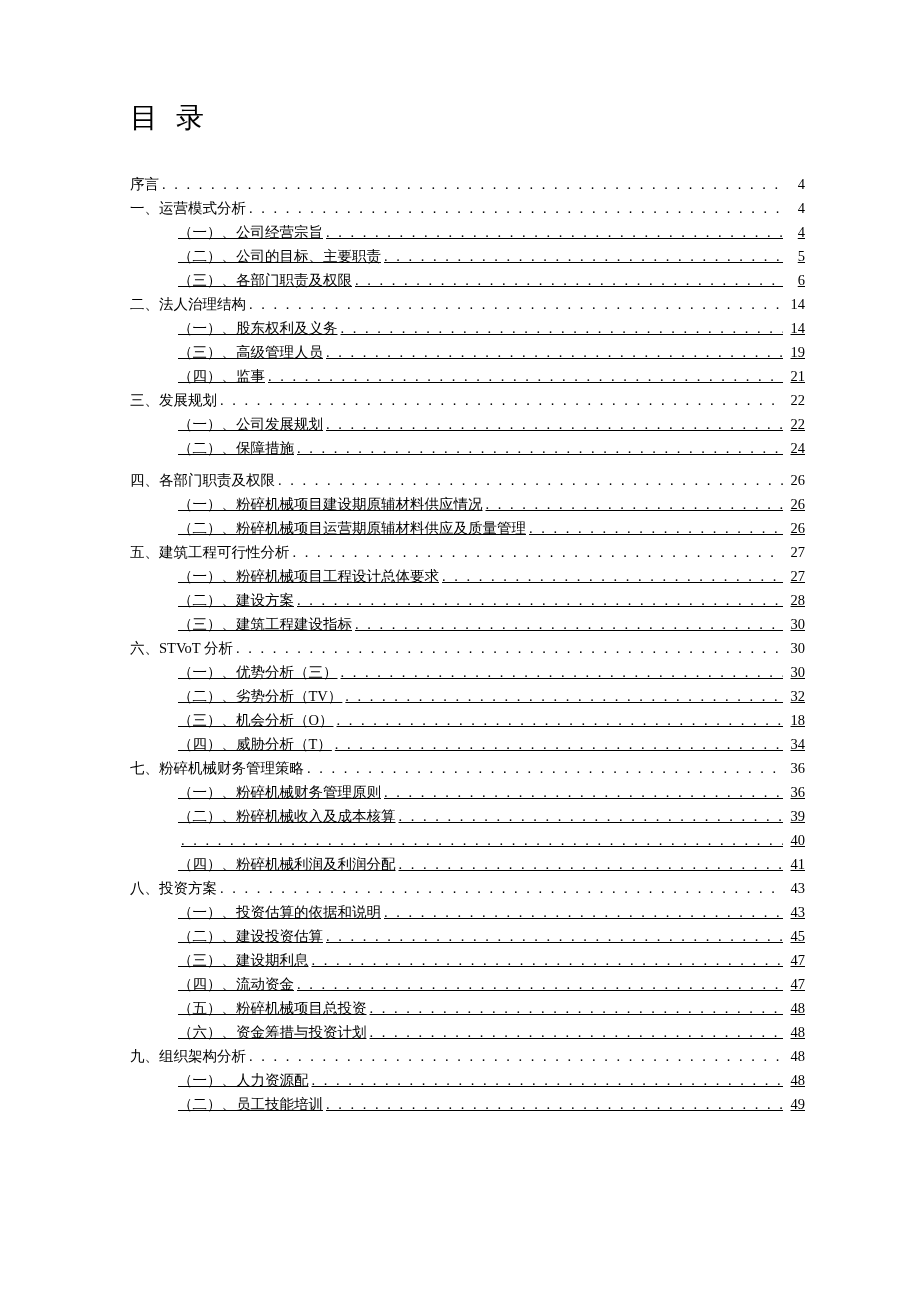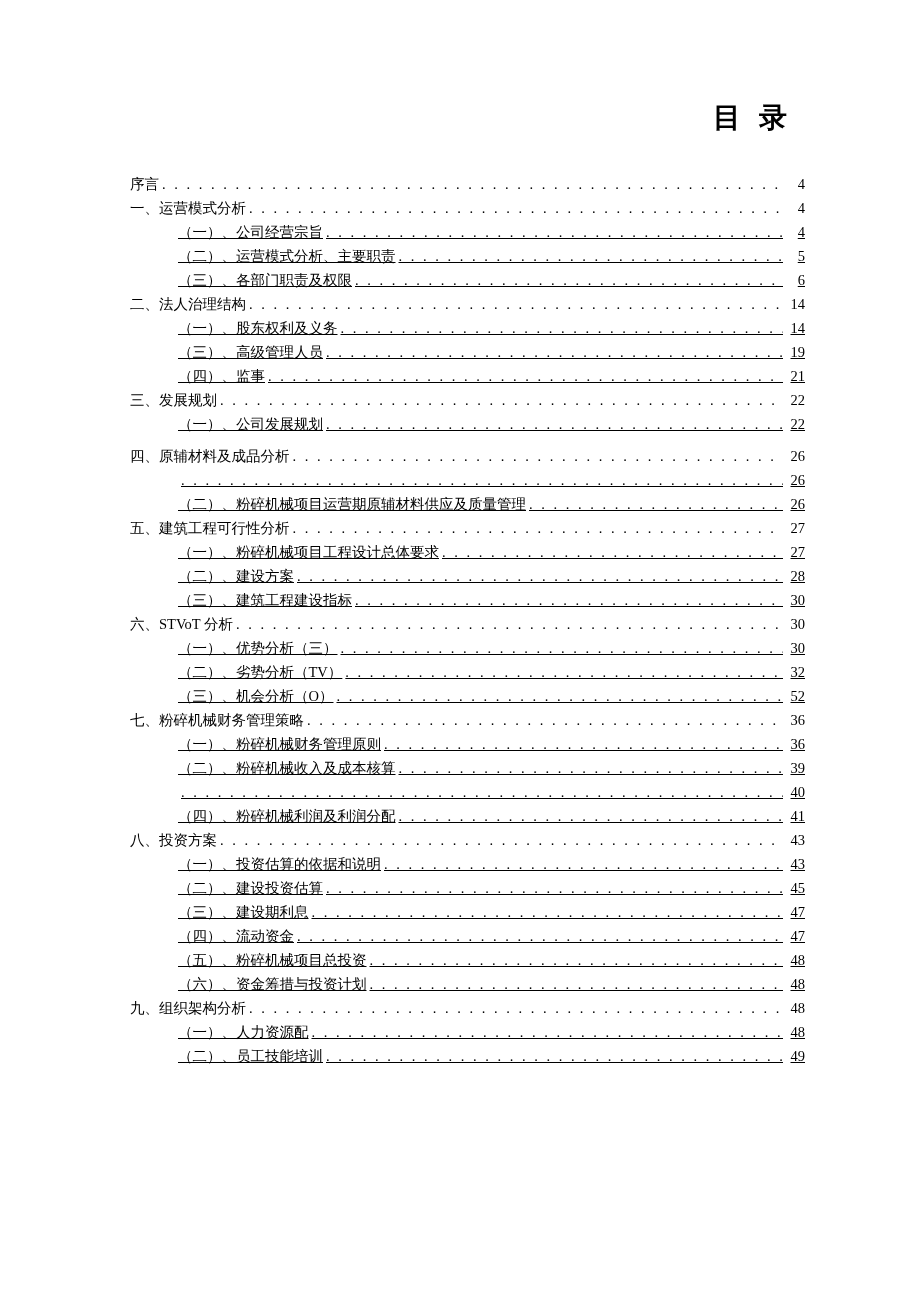--- a/index.html
+++ b/index.html
@@ -8,25 +8,25 @@
       margin: 0;
       padding: 0;
       width: 920px;
       color: #000;
     }
     .page {
       padding: 80px 115px 60px 130px;
       box-sizing: border-box;
     }
     .title {
-      text-align: right;
+      text-align: left;
       font-size: 28px;
       letter-spacing: 18px;
       margin-bottom: 35px;
-      font-weight: bold;
+      font-weight: normal;
     }
     .toc {
       font-size: 14.5px;
       line-height: 1.7;
     }
     .toc-line {
       display: flex;
       align-items: baseline;
       white-space: nowrap;
       margin-bottom: 0px;
@@ -74,21 +74,21 @@
         <span class="toc-label">一、运营模式分析</span>
         <span class="toc-dots"></span>
         <span class="toc-page">4</span>
       </div>
       <div class="toc-line level2">
         <span class="toc-label">（一）、公司经营宗旨</span>
         <span class="toc-dots"></span>
         <span class="toc-page">4</span>
       </div>
       <div class="toc-line level2">
-        <span class="toc-label">（二）、运营模式分析、主要职责</span>
+        <span class="toc-label">（二）、公司的目标、主要职责</span>
         <span class="toc-dots"></span>
         <span class="toc-page">5</span>
       </div>
       <div class="toc-line level2">
         <span class="toc-label">（三）、各部门职责及权限</span>
         <span class="toc-dots"></span>
         <span class="toc-page">6</span>
       </div>
       <div class="toc-line level1">
         <span class="toc-label">二、法人治理结构</span>
@@ -113,26 +113,32 @@
       <div class="toc-line level1">
         <span class="toc-label">三、发展规划</span>
         <span class="toc-dots"></span>
         <span class="toc-page">22</span>
       </div>
       <div class="toc-line level2">
         <span class="toc-label">（一）、公司发展规划</span>
         <span class="toc-dots"></span>
         <span class="toc-page">22</span>
       </div>
+      <div class="toc-line level2">
+        <span class="toc-label">（二）、保障措施</span>
+        <span class="toc-dots"></span>
+        <span class="toc-page">24</span>
+      </div>
       <div class="toc-line level1 group-gap">
-        <span class="toc-label">四、原辅材料及成品分析</span>
+        <span class="toc-label">四、各部门职责及权限</span>
         <span class="toc-dots"></span>
         <span class="toc-page">26</span>
       </div>
       <div class="toc-line level2">
+        <span class="toc-label">（一）、粉碎机械项目建设期原辅材料供应情况</span>
         <span class="toc-dots"></span>
         <span class="toc-page">26</span>
       </div>
       <div class="toc-line level2">
         <span class="toc-label">（二）、粉碎机械项目运营期原辅材料供应及质量管理</span>
         <span class="toc-dots"></span>
         <span class="toc-page">26</span>
       </div>
       <div class="toc-line level1">
         <span class="toc-label">五、建筑工程可行性分析</span>
@@ -165,21 +171,26 @@
         <span class="toc-page">30</span>
       </div>
       <div class="toc-line level2">
         <span class="toc-label">（二）、劣势分析（TV）</span>
         <span class="toc-dots"></span>
         <span class="toc-page">32</span>
       </div>
       <div class="toc-line level2">
         <span class="toc-label">（三）、机会分析（O）</span>
         <span class="toc-dots"></span>
-        <span class="toc-page">52</span>
+        <span class="toc-page">18</span>
+      </div>
+      <div class="toc-line level2">
+        <span class="toc-label">（四）、威胁分析（T）</span>
+        <span class="toc-dots"></span>
+        <span class="toc-page">34</span>
       </div>
       <div class="toc-line level1">
         <span class="toc-label">七、粉碎机械财务管理策略</span>
         <span class="toc-dots"></span>
         <span class="toc-page">36</span>
       </div>
       <div class="toc-line level2">
         <span class="toc-label">（一）、粉碎机械财务管理原则</span>
         <span class="toc-dots"></span>
         <span class="toc-page">36</span>

